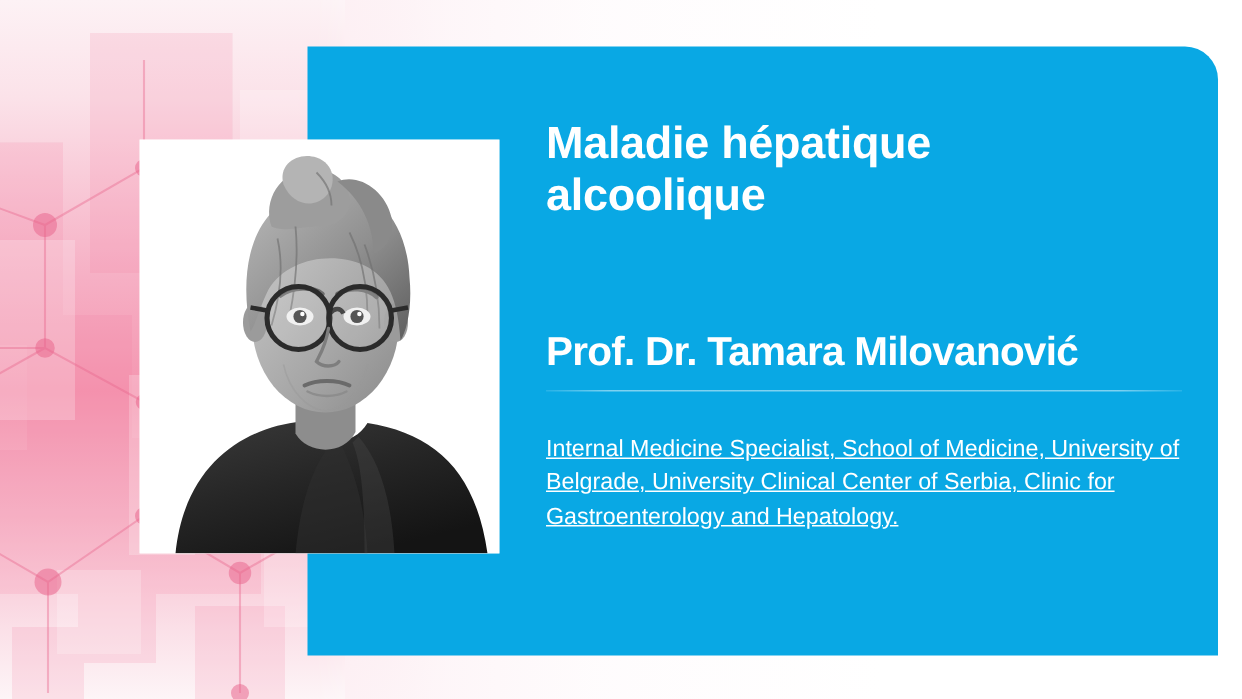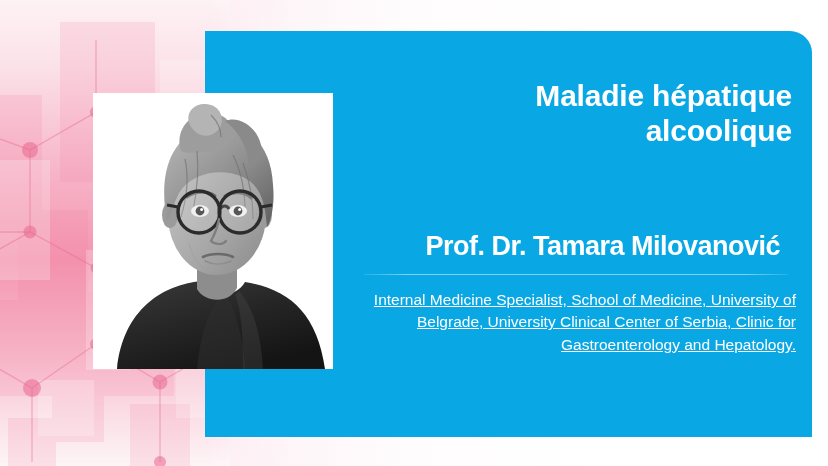--- a/index.html
+++ b/index.html
@@ -7,21 +7,20 @@
     padding: 0;
     background: #ffffff;
   }
   #slide {
     position: relative;
     width: 828px;
     height: 466px;
     overflow: hidden;
     background: #ffffff;
     font-family: "Liberation Sans", sans-serif;
-    text-align: right;
   }
 
   
   .bg-layer {
     position: absolute;
     left: 0;
     top: 0;
     width: 828px;
     height: 466px;
   }
@@ -99,21 +98,21 @@
     margin: 0;
     white-space: pre-line;
   }
   .name-block { position: absolute; left: 364px; top: 220px; width: 428px; }
   .presenter-name {
     color: #ffffff;
     font-size: 27px;
     font-weight: bold;
     line-height: 1.1;
     letter-spacing: -0.5px;
-    margin: 12px;
+    margin: 0;
     white-space: nowrap;
   }
   .divider {
     margin-top: 10px;
     height: 1px;
     width: 424px;
     background: linear-gradient(90deg,
       rgba(255,255,255,0.12) 0%,
       rgba(255,255,255,0.48) 10%,
       rgba(255,255,255,0.48) 90%,

